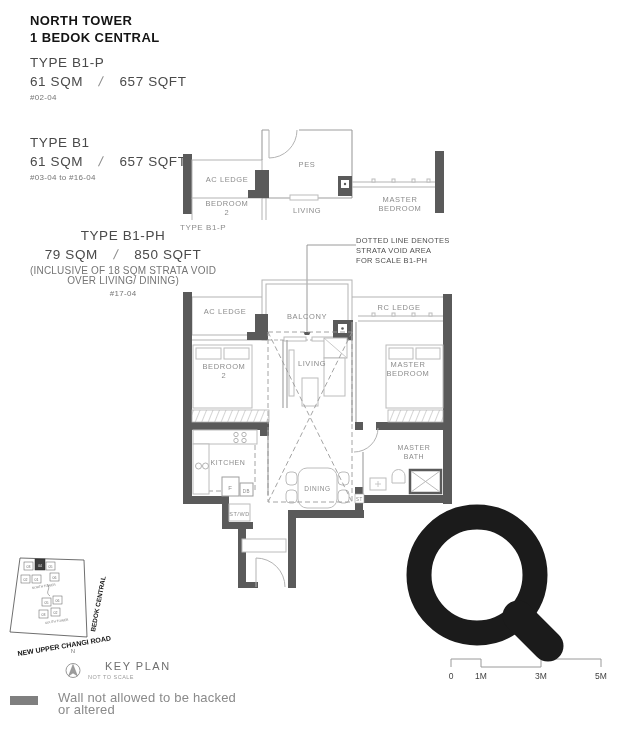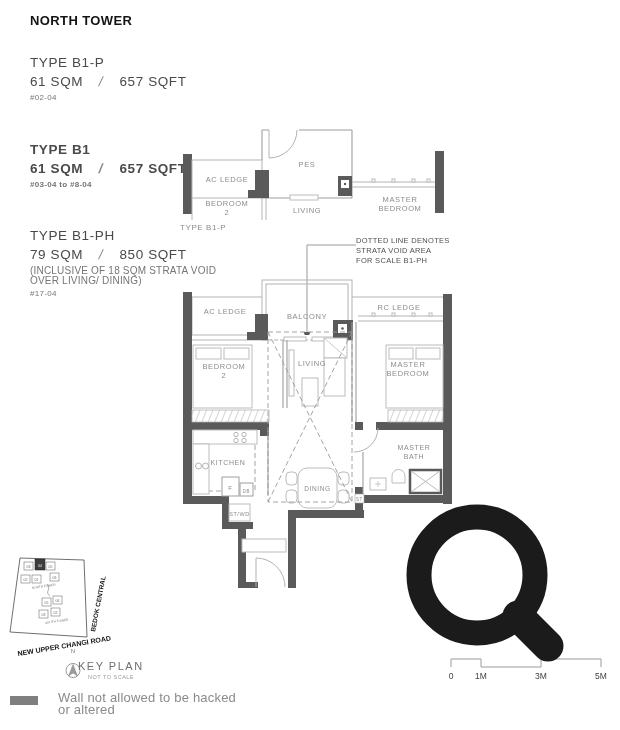--- a/index.html
+++ b/index.html
@@ -31,39 +31,40 @@
   .kpt{fill:#6a6a6a;text-anchor:middle;}
   .roadtxt{fill:#161616;font-weight:bold;}
 </style>
 </head>
 <body>
 
 <div id="page">
 
   <div class="abs hdr">
     <div>NORTH TOWER</div>
+    <div>1 BEDOK CENTRAL</div>
   </div>
 
   <div class="abs typeblock" style="left:30px;top:55px;">
     <div class="tname">TYPE B1-P</div>
     <div class="dims">
       <span>61 SQM</span><span class="sl">/</span><span>657 SQFT</span>
     </div>
     <div class="units">#02-04</div>
   </div>
 
-  <div class="abs typeblock" style="left:30px;top:142px;font-weight:bold;">
+  <div class="abs typeblock" style="left:30px;top:135px;">
     <div class="tname">TYPE B1</div>
     <div class="dims">
       <span>61 SQM</span><span class="sl">/</span><span>657 SQFT</span>
     </div>
-    <div class="units">#03-04 to #8-04</div>
-  </div>
-
-  <div class="abs typeblock" style="left:30px;top:228px;">
+    <div class="units">#03-04 to #16-04</div>
+  </div>
+
+  <div class="abs typeblock" style="left:30px;top:228px;text-align:center;">
     <div class="tname">TYPE B1-PH</div>
     <div class="dims">
       <span>79 SQM</span><span class="sl">/</span><span>850 SQFT</span>
     </div>
     <div class="tnote">
       <div>(INCLUSIVE OF 18 SQM STRATA VOID</div>
       <div>OVER LIVING/ DINING)</div>
     </div>
     <div class="units">#17-04</div>
   </div>
@@ -259,21 +260,21 @@
     <g transform="translate(13,104) rotate(-9.5)">
       <text class="roadtxt" x="0" y="0" font-size="7">NEW UPPER CHANGI ROAD</text>
     </g>
   </svg>
 
   <div class="abs north-n" style="left:63px;top:648px;">N</div>
   <svg class="abs" style="left:63px;top:660px;" width="20" height="20" viewBox="0 0 20 20">
     <circle cx="10" cy="10.5" r="7" fill="#fff" stroke="#999" stroke-width="1"></circle>
     <polygon points="10,4.5 5.5,16 10,13 14.5,16" fill="#9c9c9c" stroke="#777" stroke-width=".4"></polygon>
   </svg>
-  <div class="abs keyplan-title" style="left:78px;top:660px;">KEY PLAN</div>
+  <div class="abs keyplan-title" style="left:105px;top:660px;">KEY PLAN</div>
   <div class="abs keyplan-sub" style="left:88px;top:674px;">NOT TO SCALE</div>
 
   <div class="legend-swatch" style="background:#7f7f7f"></div>
   <div class="abs legend-text" style="left:58px;top:692px;">
     <div>Wall not allowed to be hacked</div>
     <div>or altered</div>
   </div>
 
   <svg class="abs" style="left:445px;top:650px;" width="168" height="34" viewBox="0 0 168 34">
     <path d="M6,17 V9 H36 V17 H96 V9 H156 V17" stroke="#9a9a9a" stroke-width="1" fill="none"></path>

